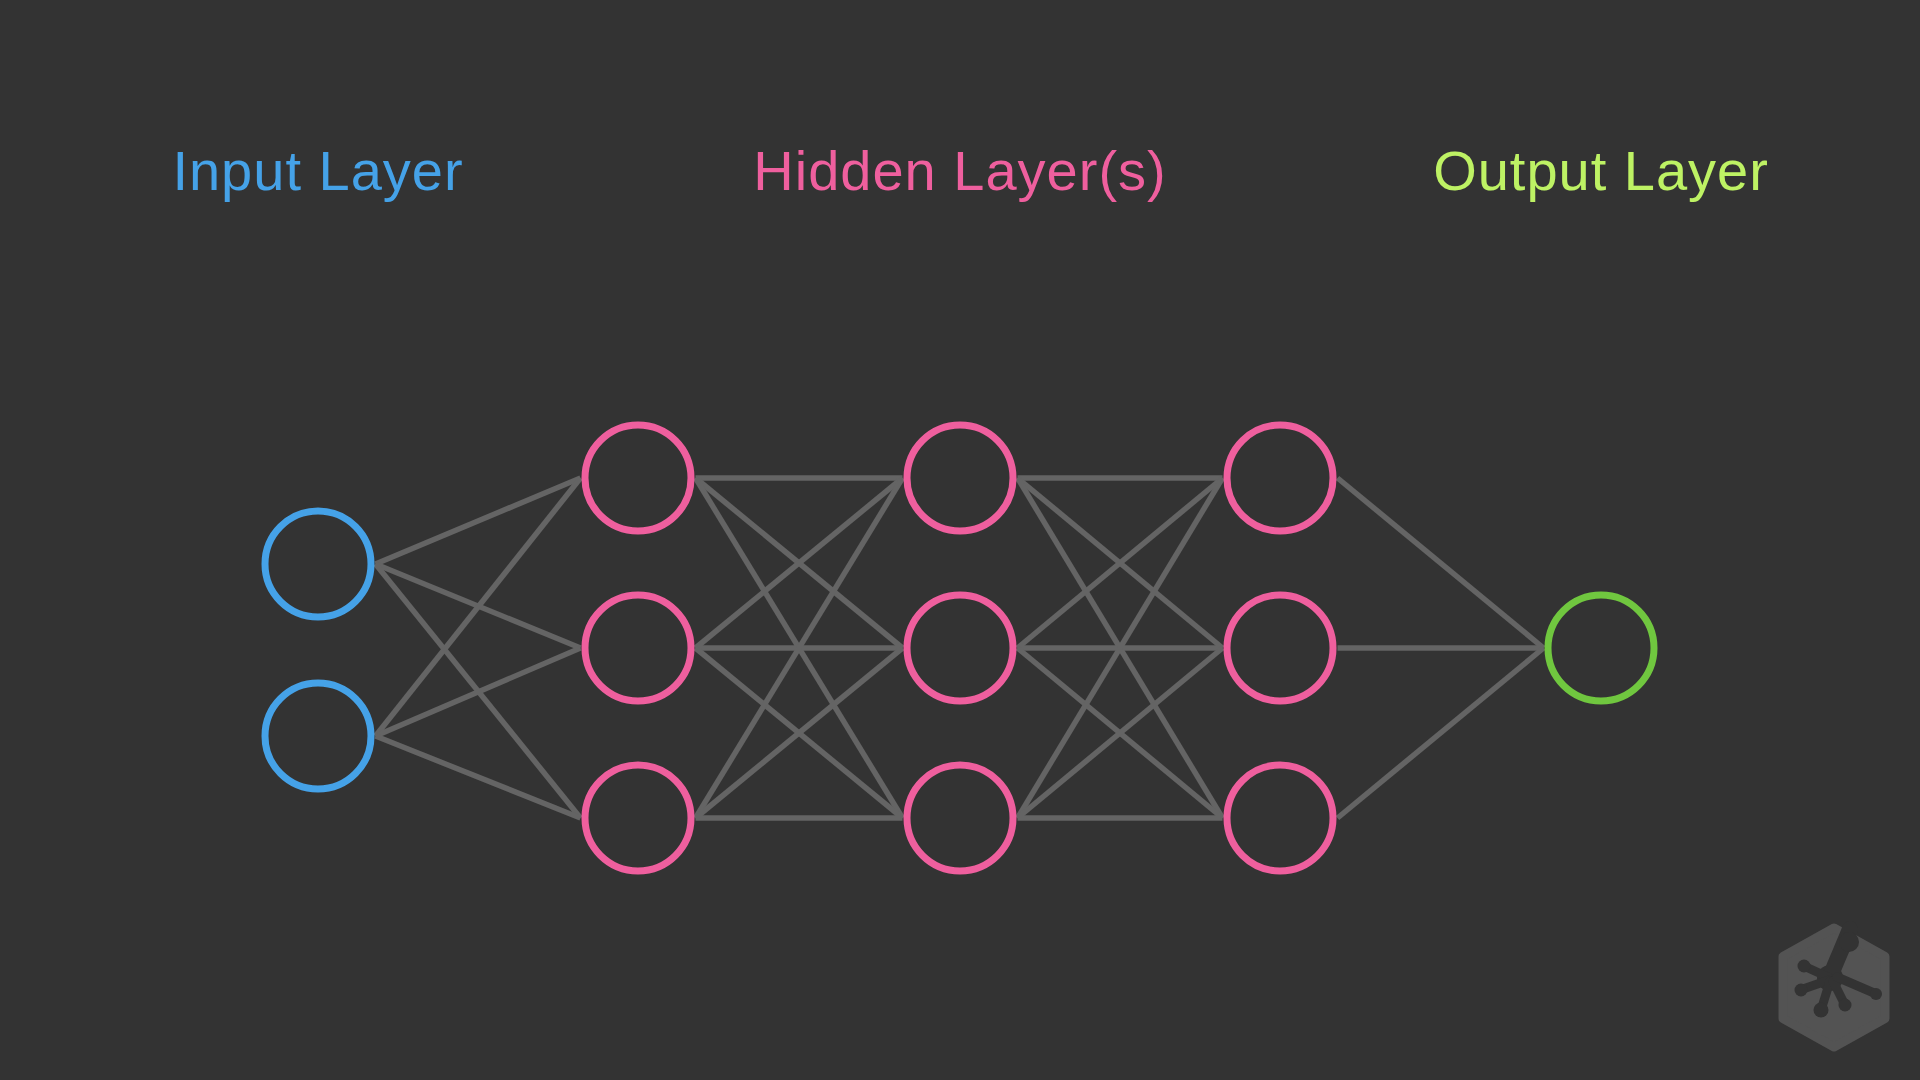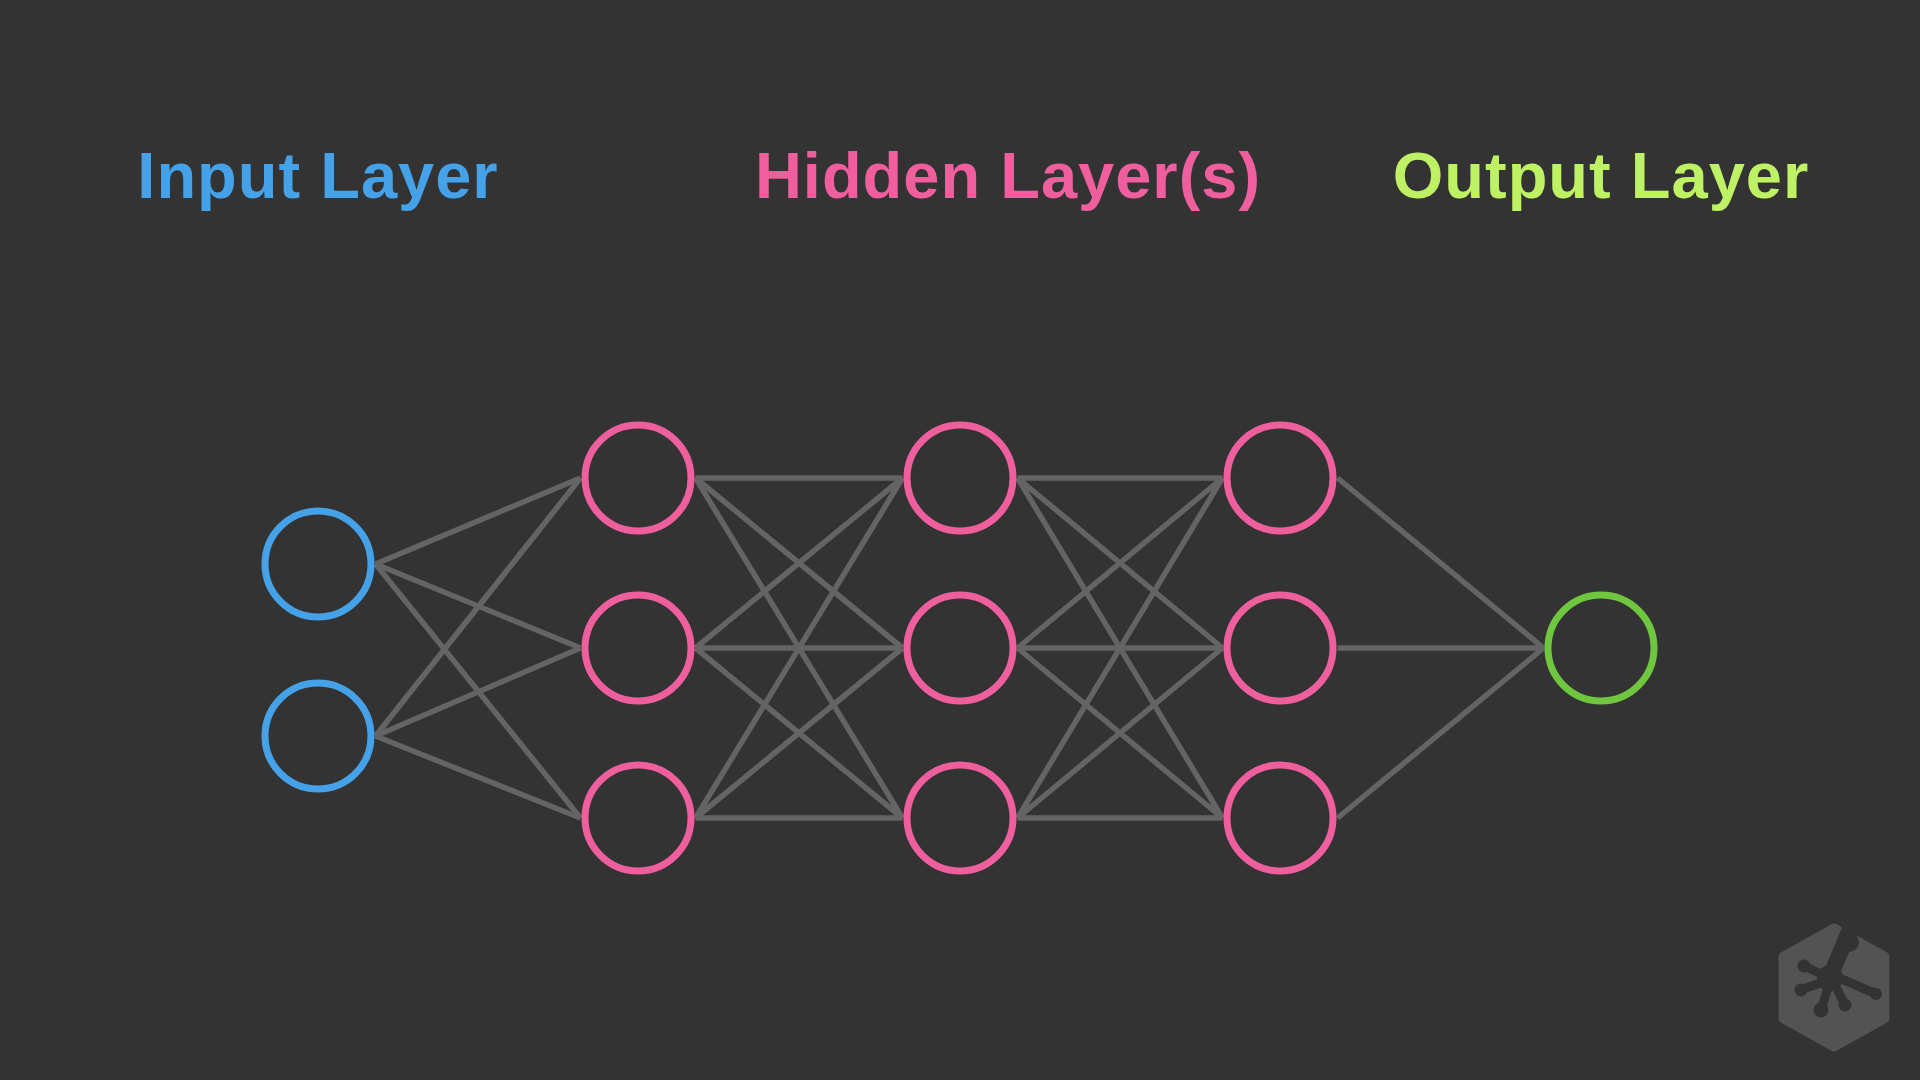--- a/index.html
+++ b/index.html
@@ -11,22 +11,22 @@
     font-family: "Liberation Sans", "DejaVu Sans", sans-serif;
   }
   .stage {
     position: absolute;
     inset: 0;
   }
   .layer-title {
     position: absolute;
     top: 138px;
     transform: translateX(-50%);
-    font-size: 65px;
-    font-weight: bold;
+    font-size: 56px;
+    font-weight: normal;
     letter-spacing: 1px;
     white-space: nowrap;
     user-select: none;
   }
   #network-svg {
     position: absolute;
     left: 0;
     top: 0;
     width: 1920px;
     height: 1080px;
@@ -81,21 +81,21 @@
       <circle cx="960" cy="478" r="53" fill="#333333" stroke="#EF5F9E" stroke-width="7"></circle>
       <circle cx="960" cy="648" r="53" fill="#333333" stroke="#EF5F9E" stroke-width="7"></circle>
       <circle cx="960" cy="818" r="53" fill="#333333" stroke="#EF5F9E" stroke-width="7"></circle>
       <circle cx="1280" cy="478" r="53" fill="#333333" stroke="#EF5F9E" stroke-width="7"></circle>
       <circle cx="1280" cy="648" r="53" fill="#333333" stroke="#EF5F9E" stroke-width="7"></circle>
       <circle cx="1280" cy="818" r="53" fill="#333333" stroke="#EF5F9E" stroke-width="7"></circle>
       <circle cx="1601" cy="648" r="53" fill="#333333" stroke="#70C73F" stroke-width="7"></circle>
     </svg>
 
   <div class="layer-title" style="color: rgb(69, 162, 232); left: 318px;">Input Layer</div>
-  <div class="layer-title" style="color: rgb(239, 95, 158); left: 960px; margin-left: 48px;">Hidden Layer(s)</div>
+  <div class="layer-title" style="color: rgb(239, 95, 158); left: 960px;">Hidden Layer(s)</div>
   <div class="layer-title" style="color: #bef264; left: 1601px;">Output Layer</div>
 
   <svg class="logo" viewBox="0 0 122 133" xmlns="http://www.w3.org/2000/svg">
     <path d="M61 7 L112 35.5 V97.5 L61 126 L10 97.5 V35.5 Z" stroke-width="9" stroke-linejoin="round" fill="#535353" stroke="#535353"></path>
     <g stroke-linecap="round" fill="#333333" stroke="#333333">
       <circle cx="57" cy="57" r="13" stroke="none" fill="#333333"></circle>
       <path d="M58 54 C 64 38, 70 26, 77 8" stroke-width="16"></path>
       <circle cx="76" cy="21" r="10" stroke="none" fill="#333333"></circle>
       <path d="M57 57 L33 46" stroke-width="9"></path>
       <circle cx="31" cy="45" r="6.5" stroke="none" fill="#333333"></circle>

